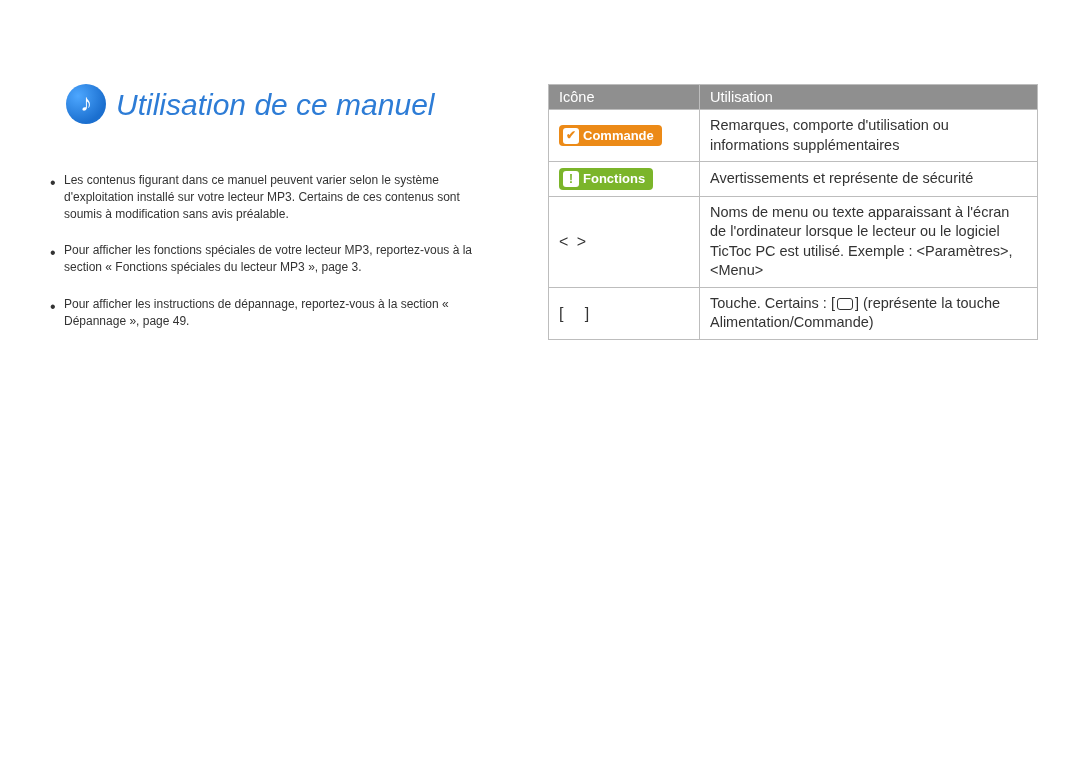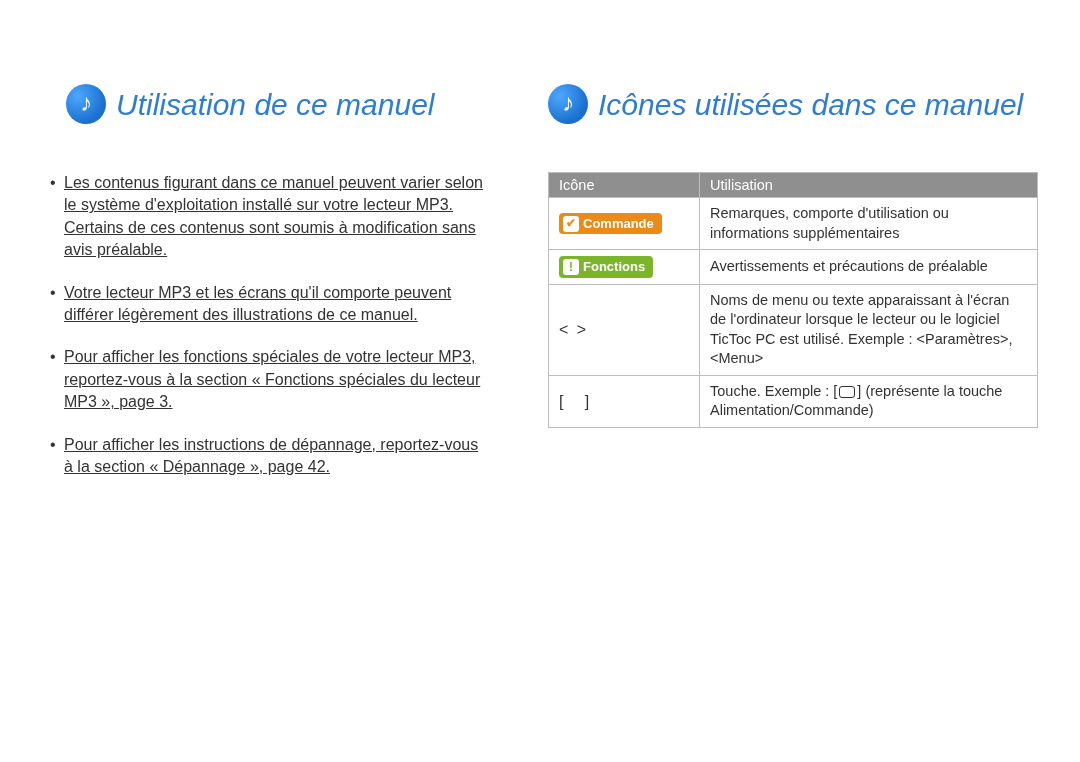--- a/index.html
+++ b/index.html
@@ -62,25 +62,24 @@
     line-height: 1.1;
   }
   ul.bullets {
     list-style: none;
     padding: 0;
     margin: 0 10px 0 2px;
   }
   ul.bullets li {
     position: relative;
     padding-left: 20px;
-    font-size: 16px;
+    font-size: 12px;
     line-height: 1.4;
     margin-bottom: 20px;
     color: #333;
-    text-decoration: underline;
   }
   ul.bullets li::before {
     content: "•";
     position: absolute;
     left: 6px;
     top: 0;
     color: #333;
     font-size: 16px;
   }
   table.icon-table {
@@ -153,31 +152,26 @@
 
 <div class="page">
 
   <div class="col">
     <div class="heading-row">
       <span class="music-icon"></span>
       <h1 class="section-title">Utilisation de ce manuel</h1>
     </div>
     <ul class="bullets">
       <li>Les contenus figurant dans ce manuel peuvent varier selon le système d'exploitation installé sur votre lecteur MP3. Certains de ces contenus sont soumis à modification sans avis préalable.</li>
-      <li>Votre lecteur MP3 et les écrans qu'il comporte peuvent différer légèrement des illustrations de ce manuel.</li>
       <li>Pour afficher les fonctions spéciales de votre lecteur MP3, reportez-vous à la section « Fonctions spéciales du lecteur MP3 », page 3.</li>
-      <li>Pour afficher les instructions de dépannage, reportez-vous à la section « Dépannage », page 42.</li>
+      <li>Pour afficher les instructions de dépannage, reportez-vous à la section « Dépannage », page 49.</li>
     </ul>
   </div>
 
   <div class="col col-right">
-    <div class="heading-row" style="margin-left:0;">
-      <span class="music-icon"></span>
-      <h1 class="section-title">Icônes utilisées dans ce manuel</h1>
-    </div>
 
     <table class="icon-table">
       <thead>
         <tr>
           <th>Icône</th>
           <th>Utilisation</th>
         </tr>
       </thead>
       <tbody>
         <tr>
@@ -189,35 +183,35 @@
           </td>
           <td>Remarques, comporte d'utilisation ou informations supplémentaires</td>
         </tr>
         <tr>
           <td class="icon-cell">
             <span class="badge badge-green">
               <span class="tick">!</span>
               <span>Fonctions</span>
             </span>
           </td>
-          <td>Avertissements et précautions de préalable</td>
+          <td>Avertissements et représente de sécurité</td>
         </tr>
         <tr>
           <td class="icon-cell">
             <span class="sym">&lt;   &gt;</span>
           </td>
           <td>Noms de menu ou texte apparaissant à l'écran de l'ordinateur lorsque le lecteur ou le logiciel TicToc PC est utilisé. Exemple : &lt;Paramètres&gt;, &lt;Menu&gt;</td>
         </tr>
         <tr>
           <td class="icon-cell">
             <span class="sym">
               <span>[</span>&nbsp;&nbsp;&nbsp;<span>]</span>
             </span>
           </td>
           <td>
-            <span>Touche. Exemple : [</span><span class="key-square"></span><span>] (représente la touche Alimentation/Commande)</span>
+            <span>Touche. Certains : [</span><span class="key-square"></span><span>] (représente la touche Alimentation/Commande)</span>
           </td>
         </tr>
       </tbody>
     </table>
   </div>
 
 </div>
 
 </body></html>

